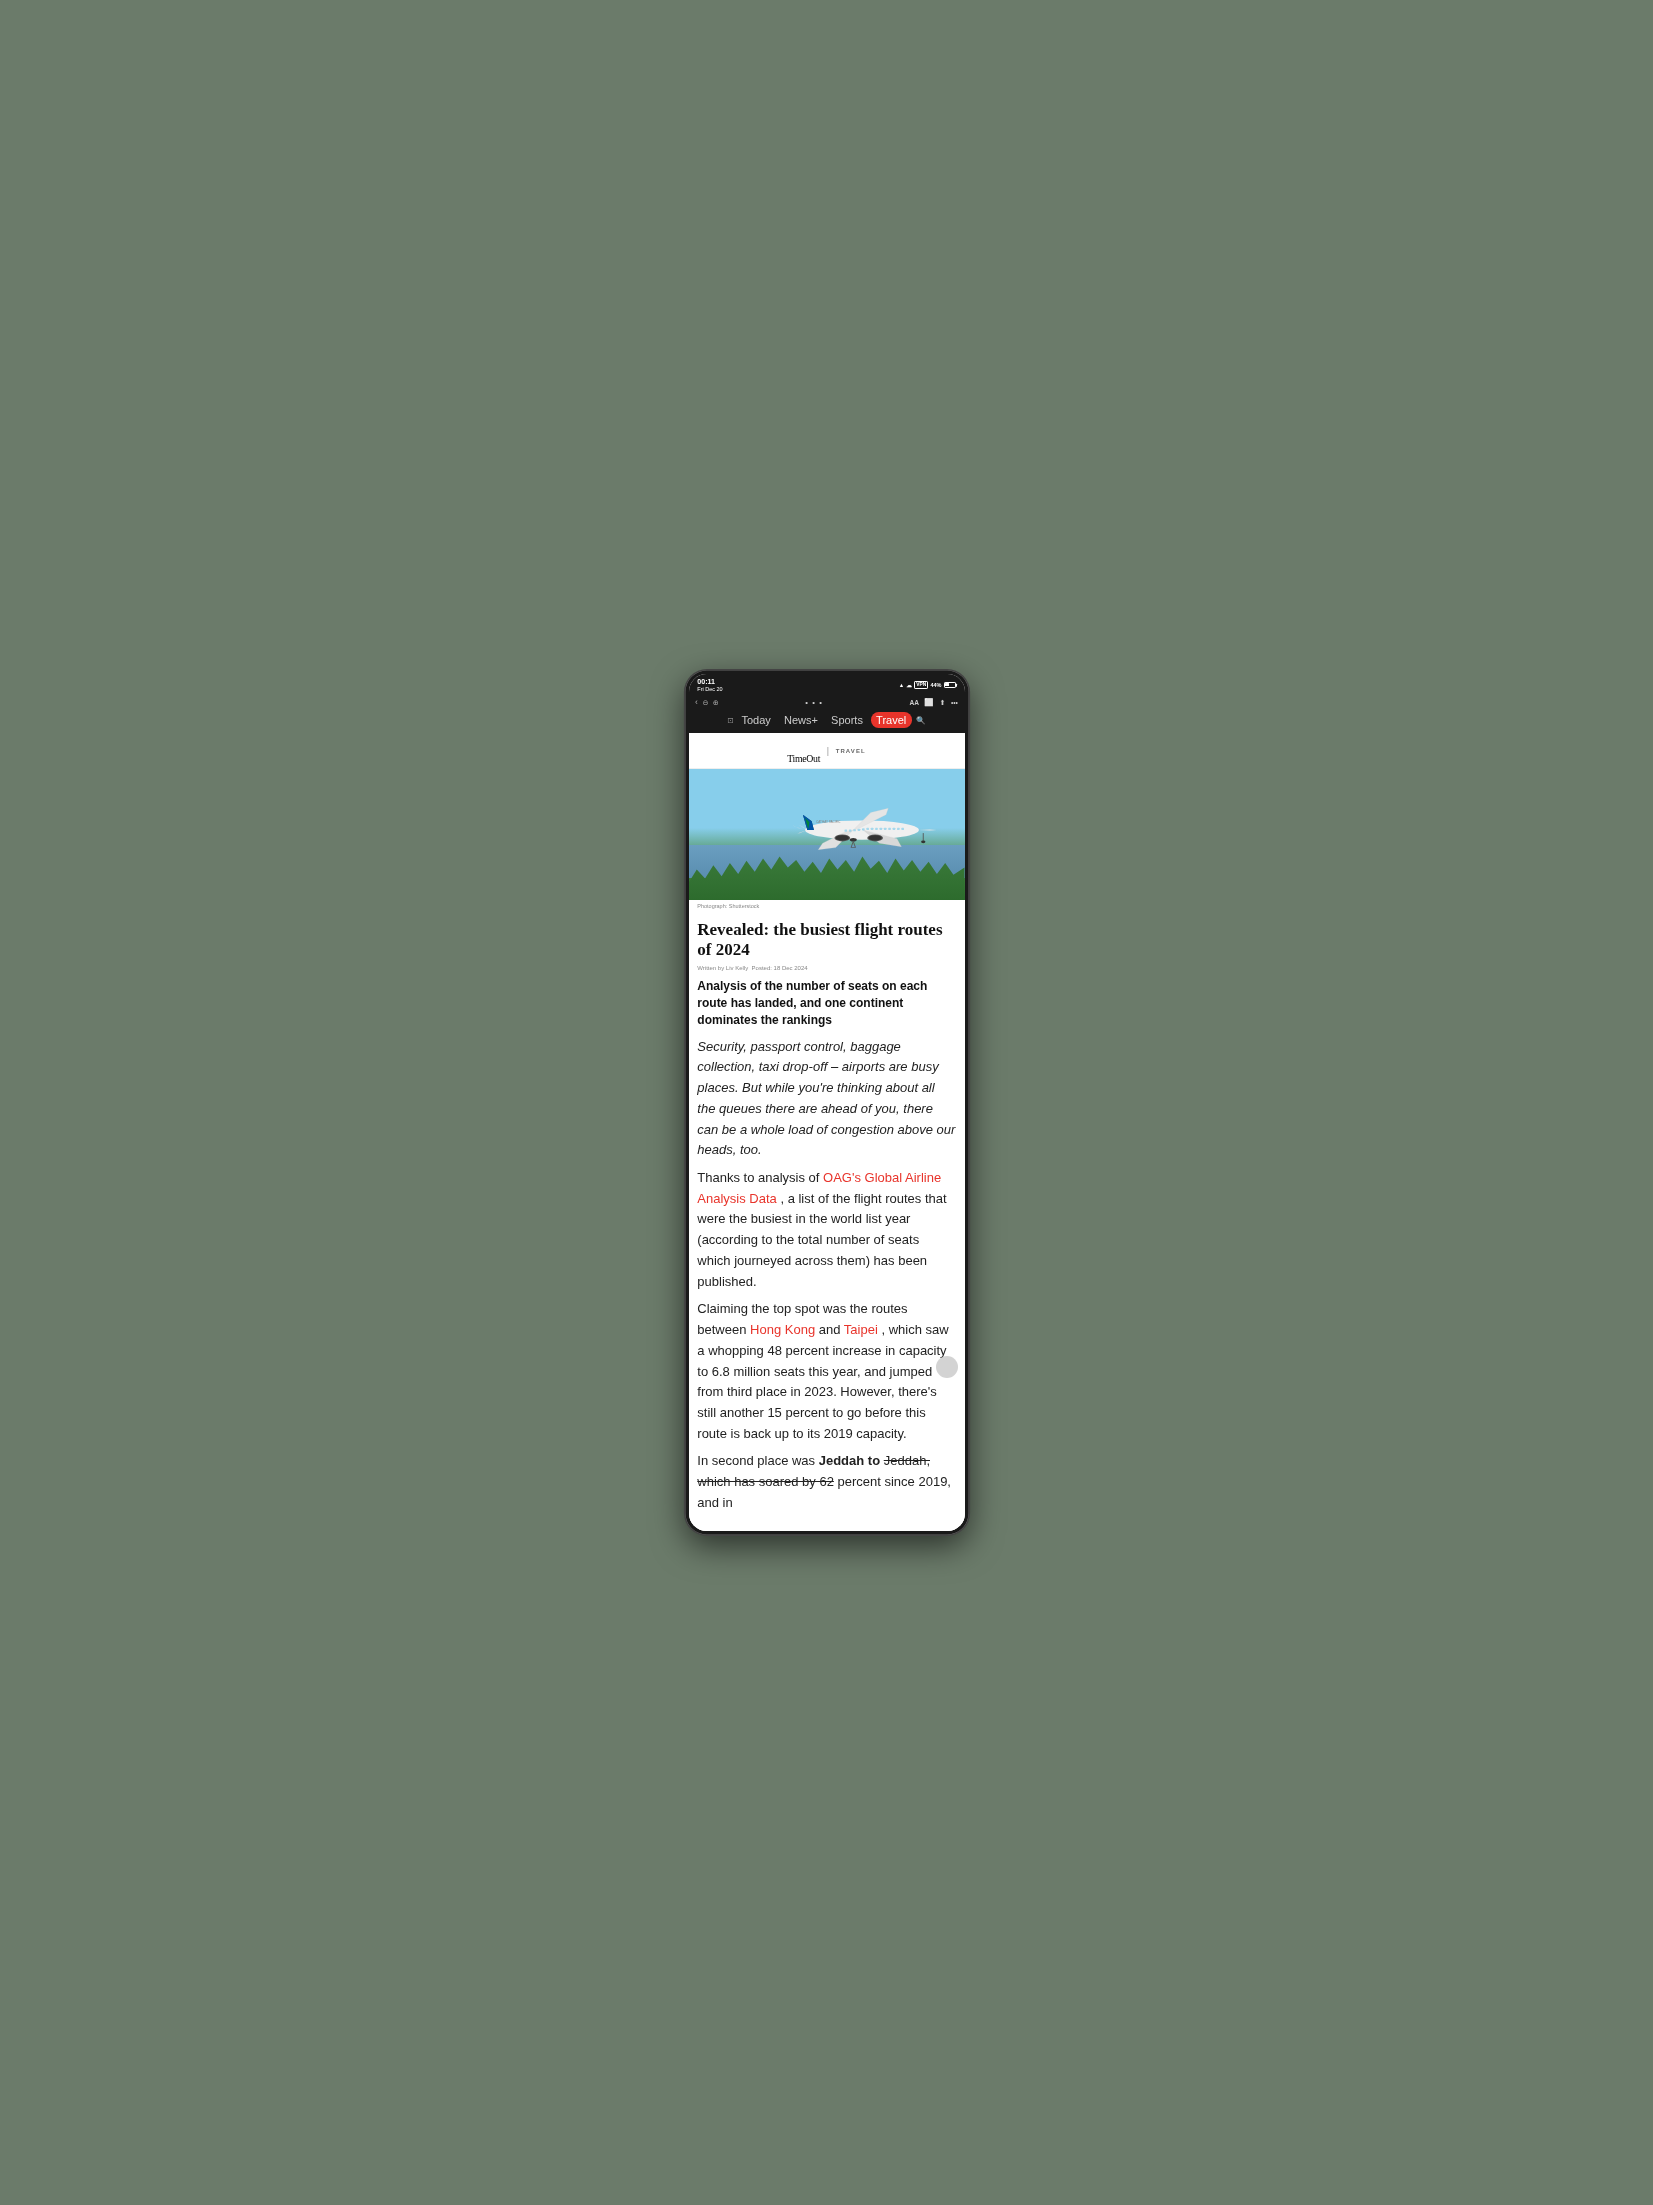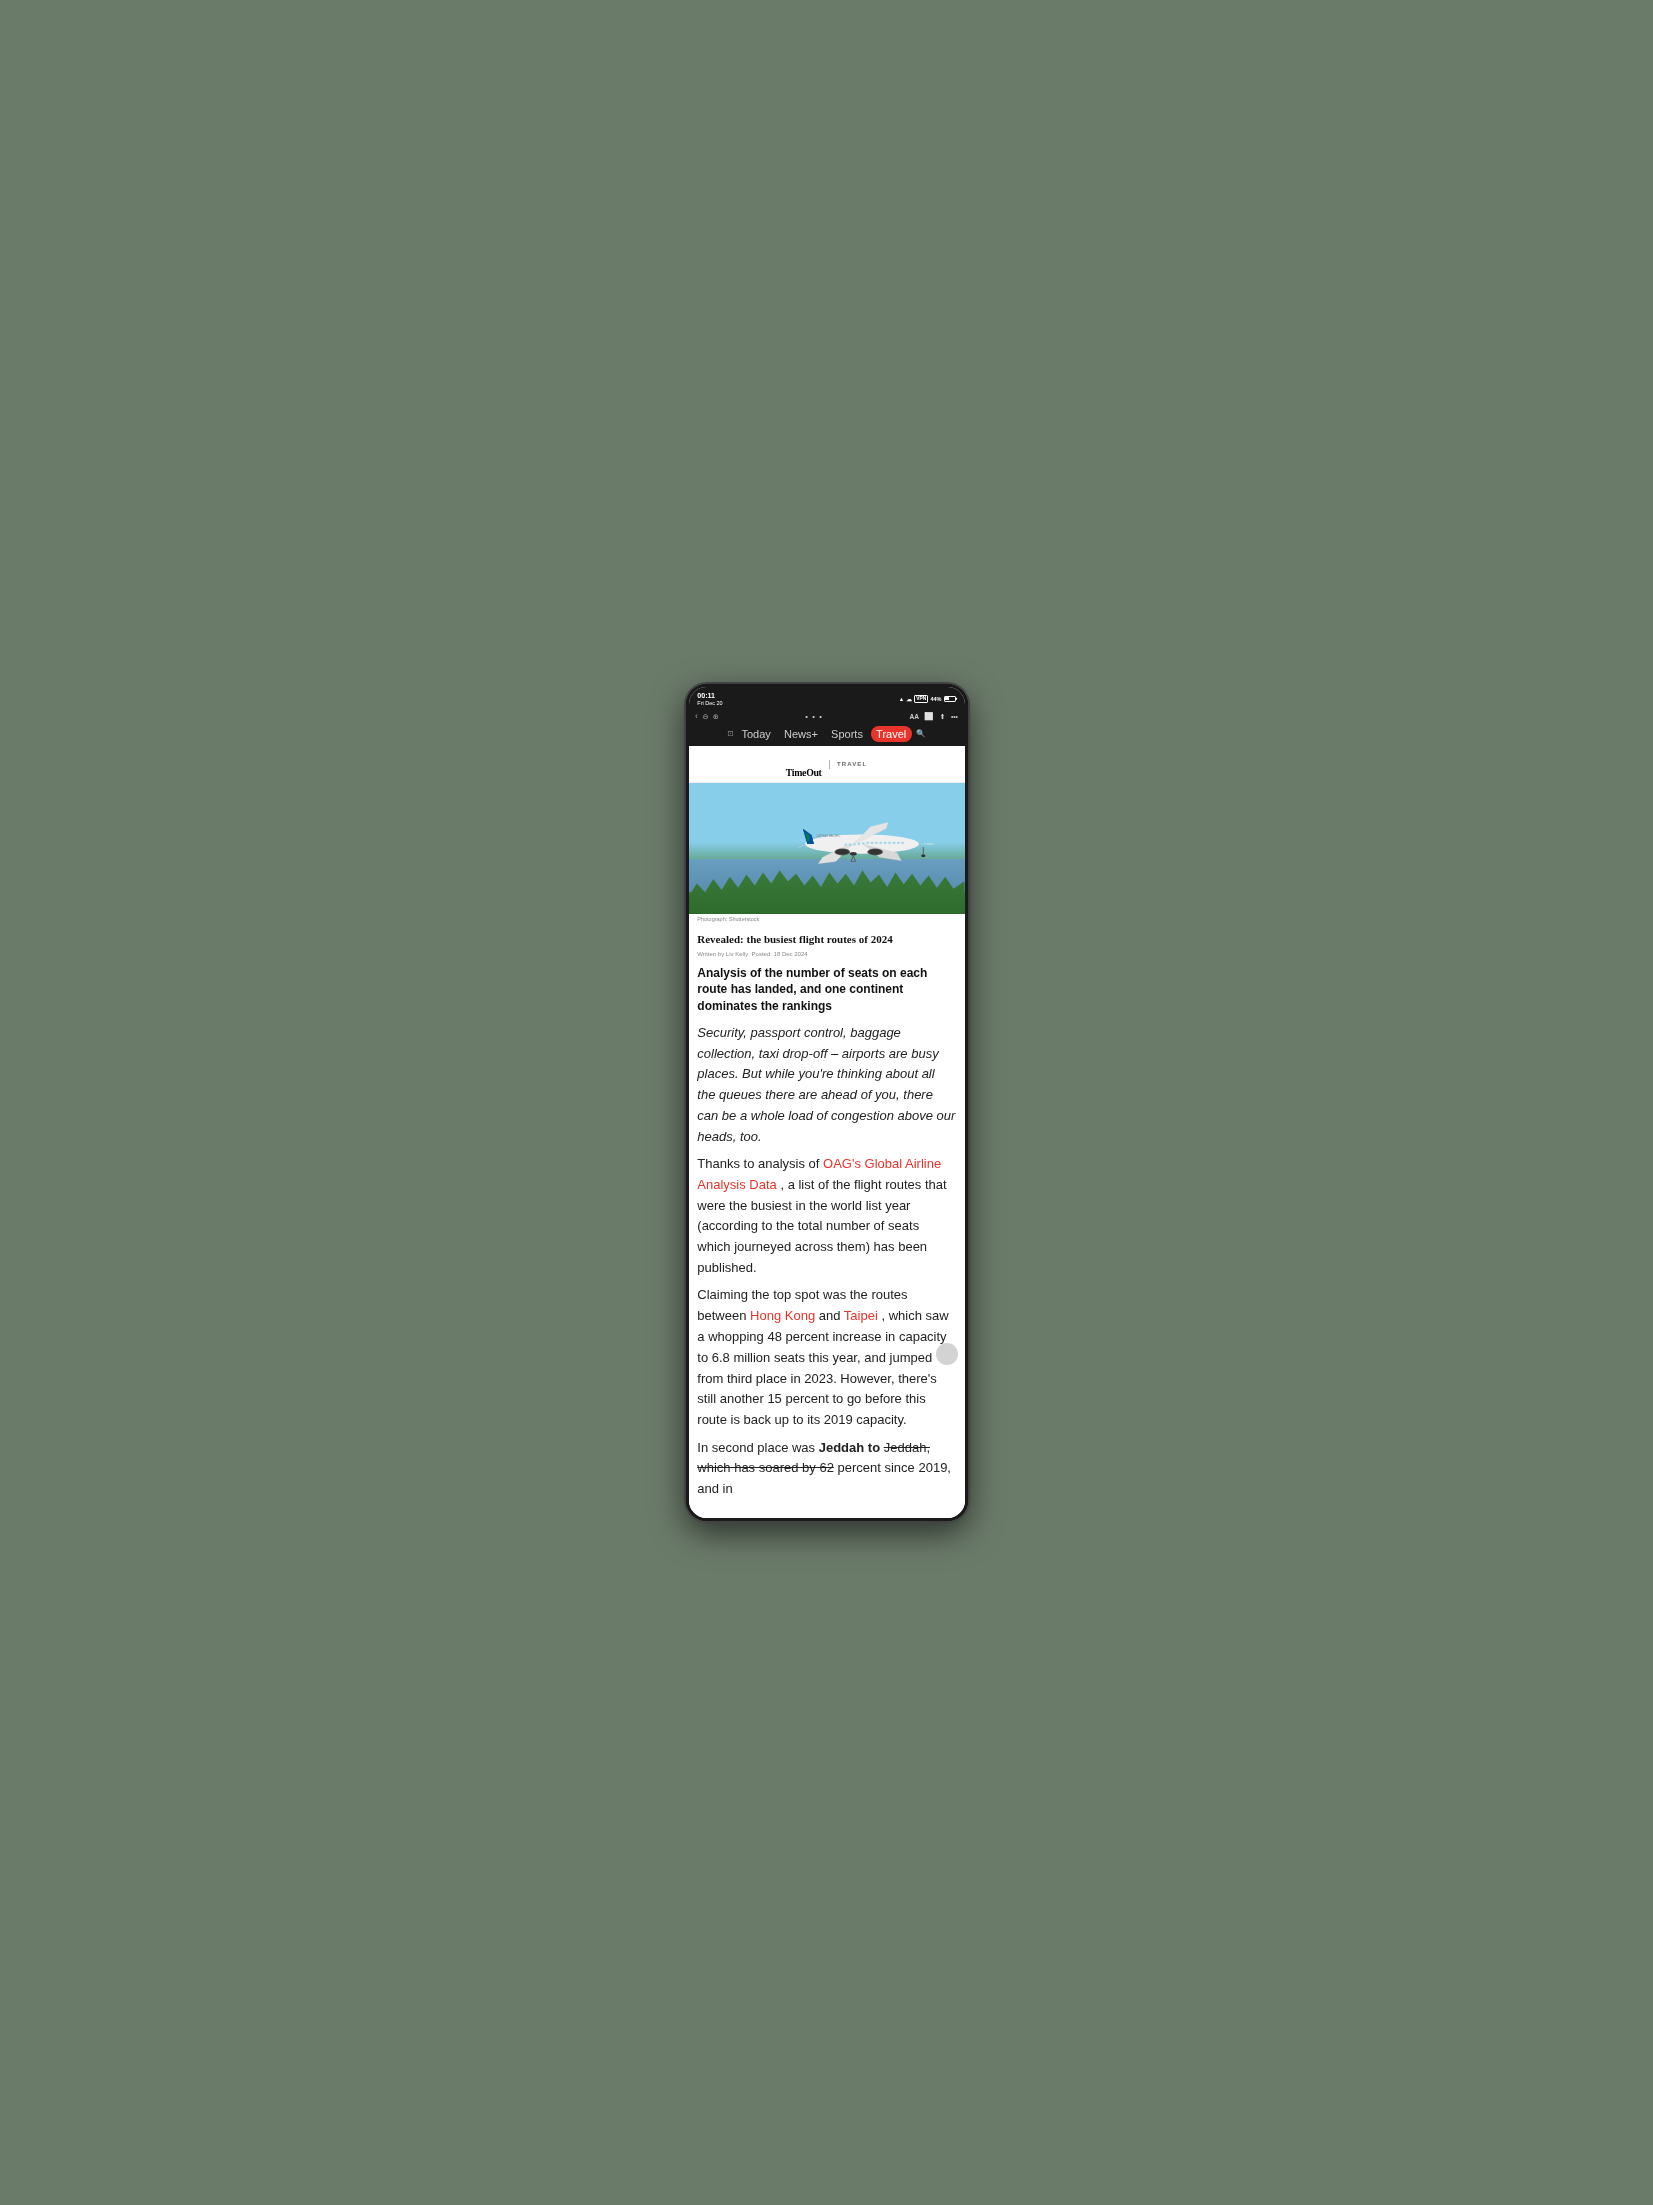--- a/index.html
+++ b/index.html
@@ -184,21 +184,21 @@
       display: flex;
       align-items: center;
       justify-content: center;
       gap: 6.6px;
       border-bottom: 0.5px solid #eee;
     }
 
     .brand-logo {
       font-family: Georgia, serif;
       font-size: 9.8px;
-      font-weight: 700;
+      font-weight: 400;
       letter-spacing: -0.3px;
       color: #000;
       margin-top: 16px;
     }
 
     .brand-divider {
       color: #999;
       font-size: 8.8px;
     }
 
@@ -271,21 +271,21 @@
       color: #888;
     }
 
     
     .article-content {
       background: #fff;
       padding: 8.8px 8.8px 11px;
     }
 
     .article-title {
-      font-size: 11px;
+      font-size: 17px;
       font-weight: 800;
       line-height: 1.2;
       color: #111;
       margin-bottom: 4.4px;
       font-family: Georgia, 'Times New Roman', serif;
     }
 
     .article-byline {
       font-size: 6px;
       color: #888;

